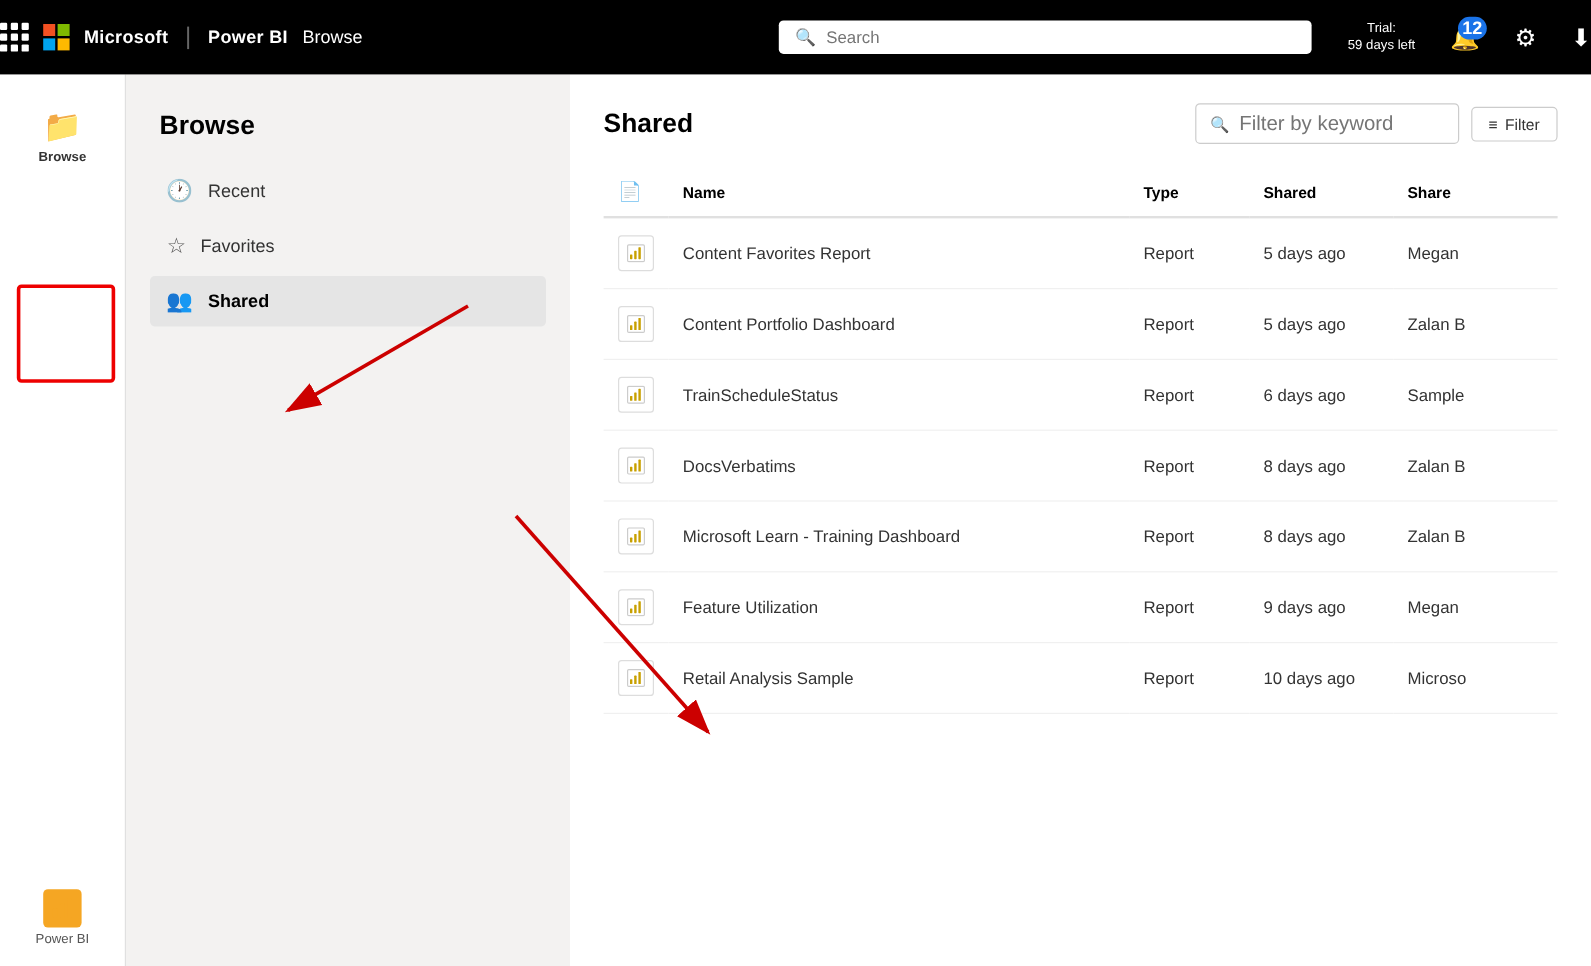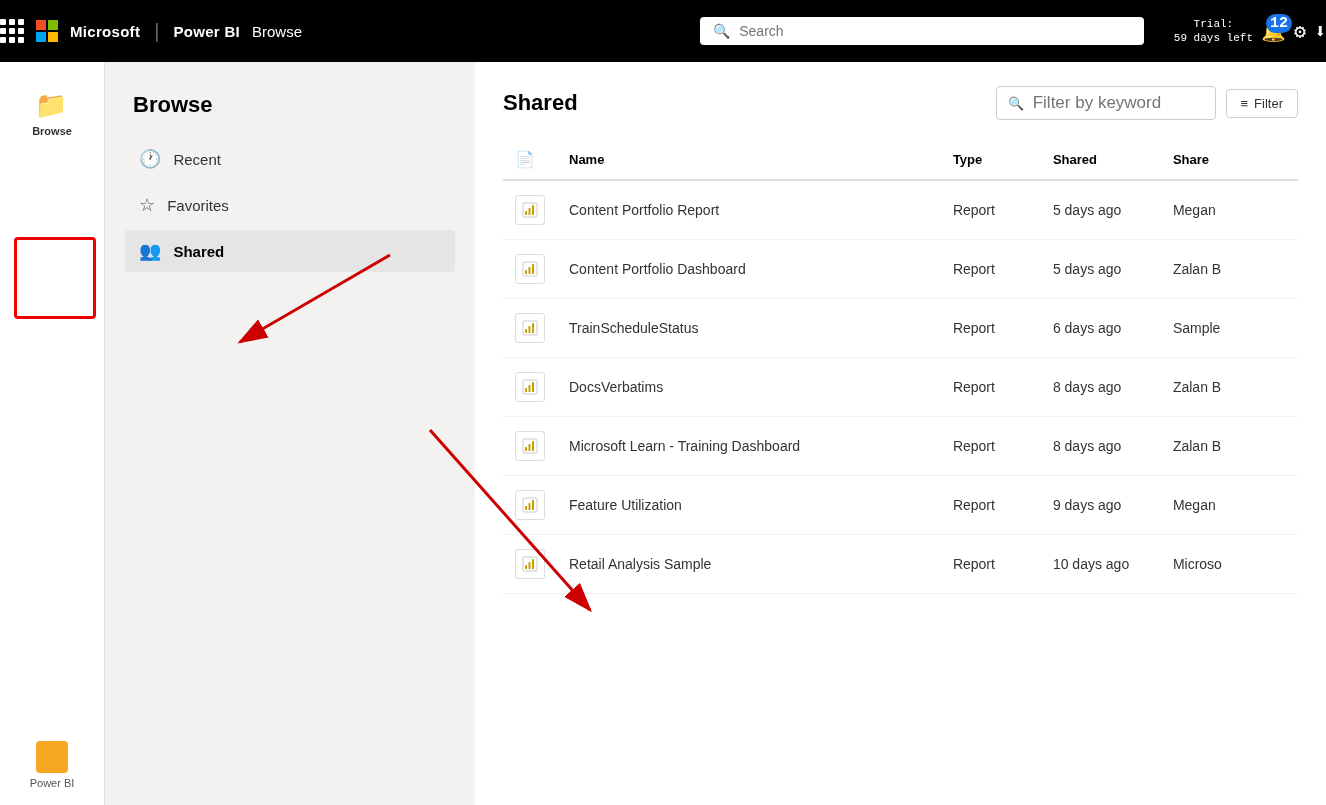--- a/index.html
+++ b/index.html
@@ -72,23 +72,22 @@
       border: none;
       outline: none;
       font-size: 14px;
       color: #000000;
       background: transparent;
       width: 100%;
     }
     .topbar-right {
       display: flex;
       align-items: center;
-      gap: 8px;
+      gap: 29px;
       margin-left: 18px;
-      font-family: Liberation Mono, monospace;
     }
     .trial-badge {
       color: #fff;
       font-size: 11px;
       line-height: 1.3;
       text-align: center;
     }
     .notif-icon {
       position: relative;
       color: #fff;
@@ -427,21 +426,21 @@
     <td class="col-icon">
       <div class="item-icon">
         <svg width="16" height="16" viewBox="0 0 16 16">
           <rect x="1" y="1" width="14" height="14" fill="#fff" stroke="#ccc" stroke-width="1" rx="1"></rect>
           <rect x="3" y="9" width="2" height="4" fill="#c8a000" rx="0.5"></rect>
           <rect x="6.5" y="6" width="2" height="7" fill="#c8a000" rx="0.5"></rect>
           <rect x="10" y="3" width="2" height="10" fill="#c8a000" rx="0.5"></rect>
         </svg>
       </div>
     </td>
-    <td class="col-name">Content Portfolio Report</td>
+    <td class="col-name">Content Favorites Report</td>
     <td class="col-type">Report</td>
     <td class="col-shared">5 days ago</td>
     <td class="col-sharedby">Megan</td>
   </tr>
           <tr>
     <td class="col-icon">
       <div class="item-icon">
         <svg width="16" height="16" viewBox="0 0 16 16">
           <rect x="1" y="1" width="14" height="14" fill="#fff" stroke="#ccc" stroke-width="1" rx="1"></rect>
           <rect x="3" y="9" width="2" height="4" fill="#c8a000" rx="0.5"></rect>

